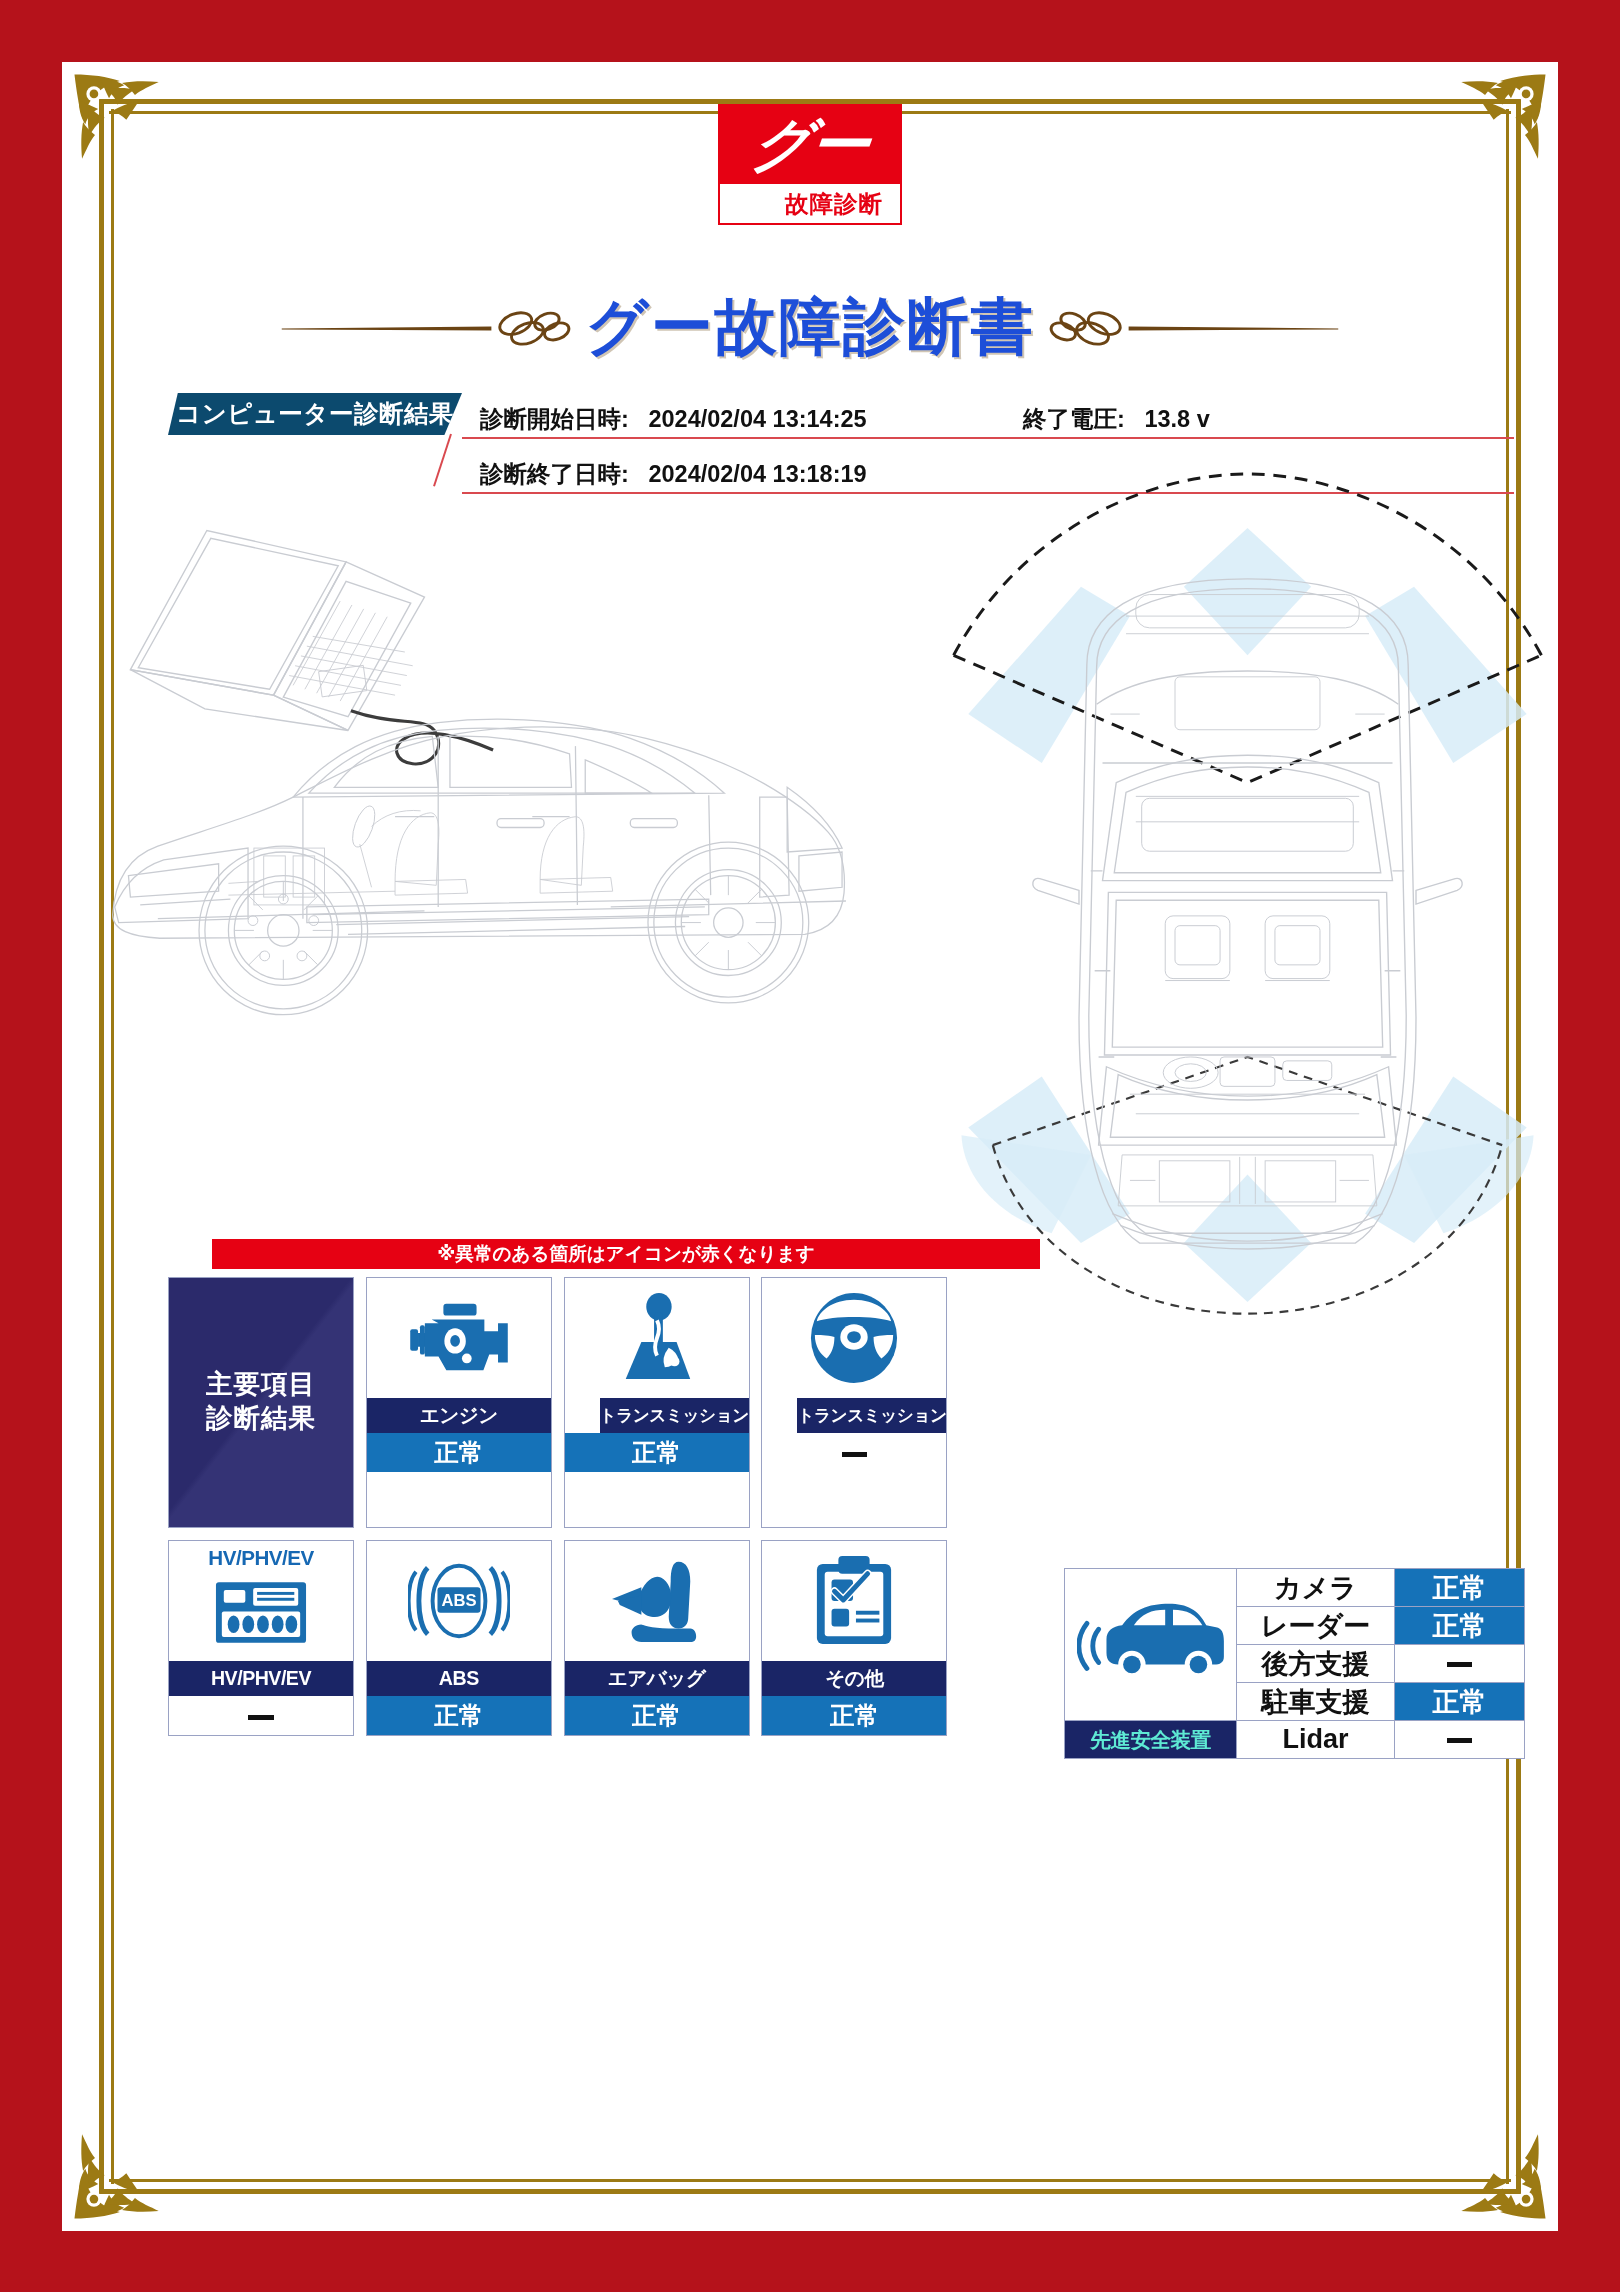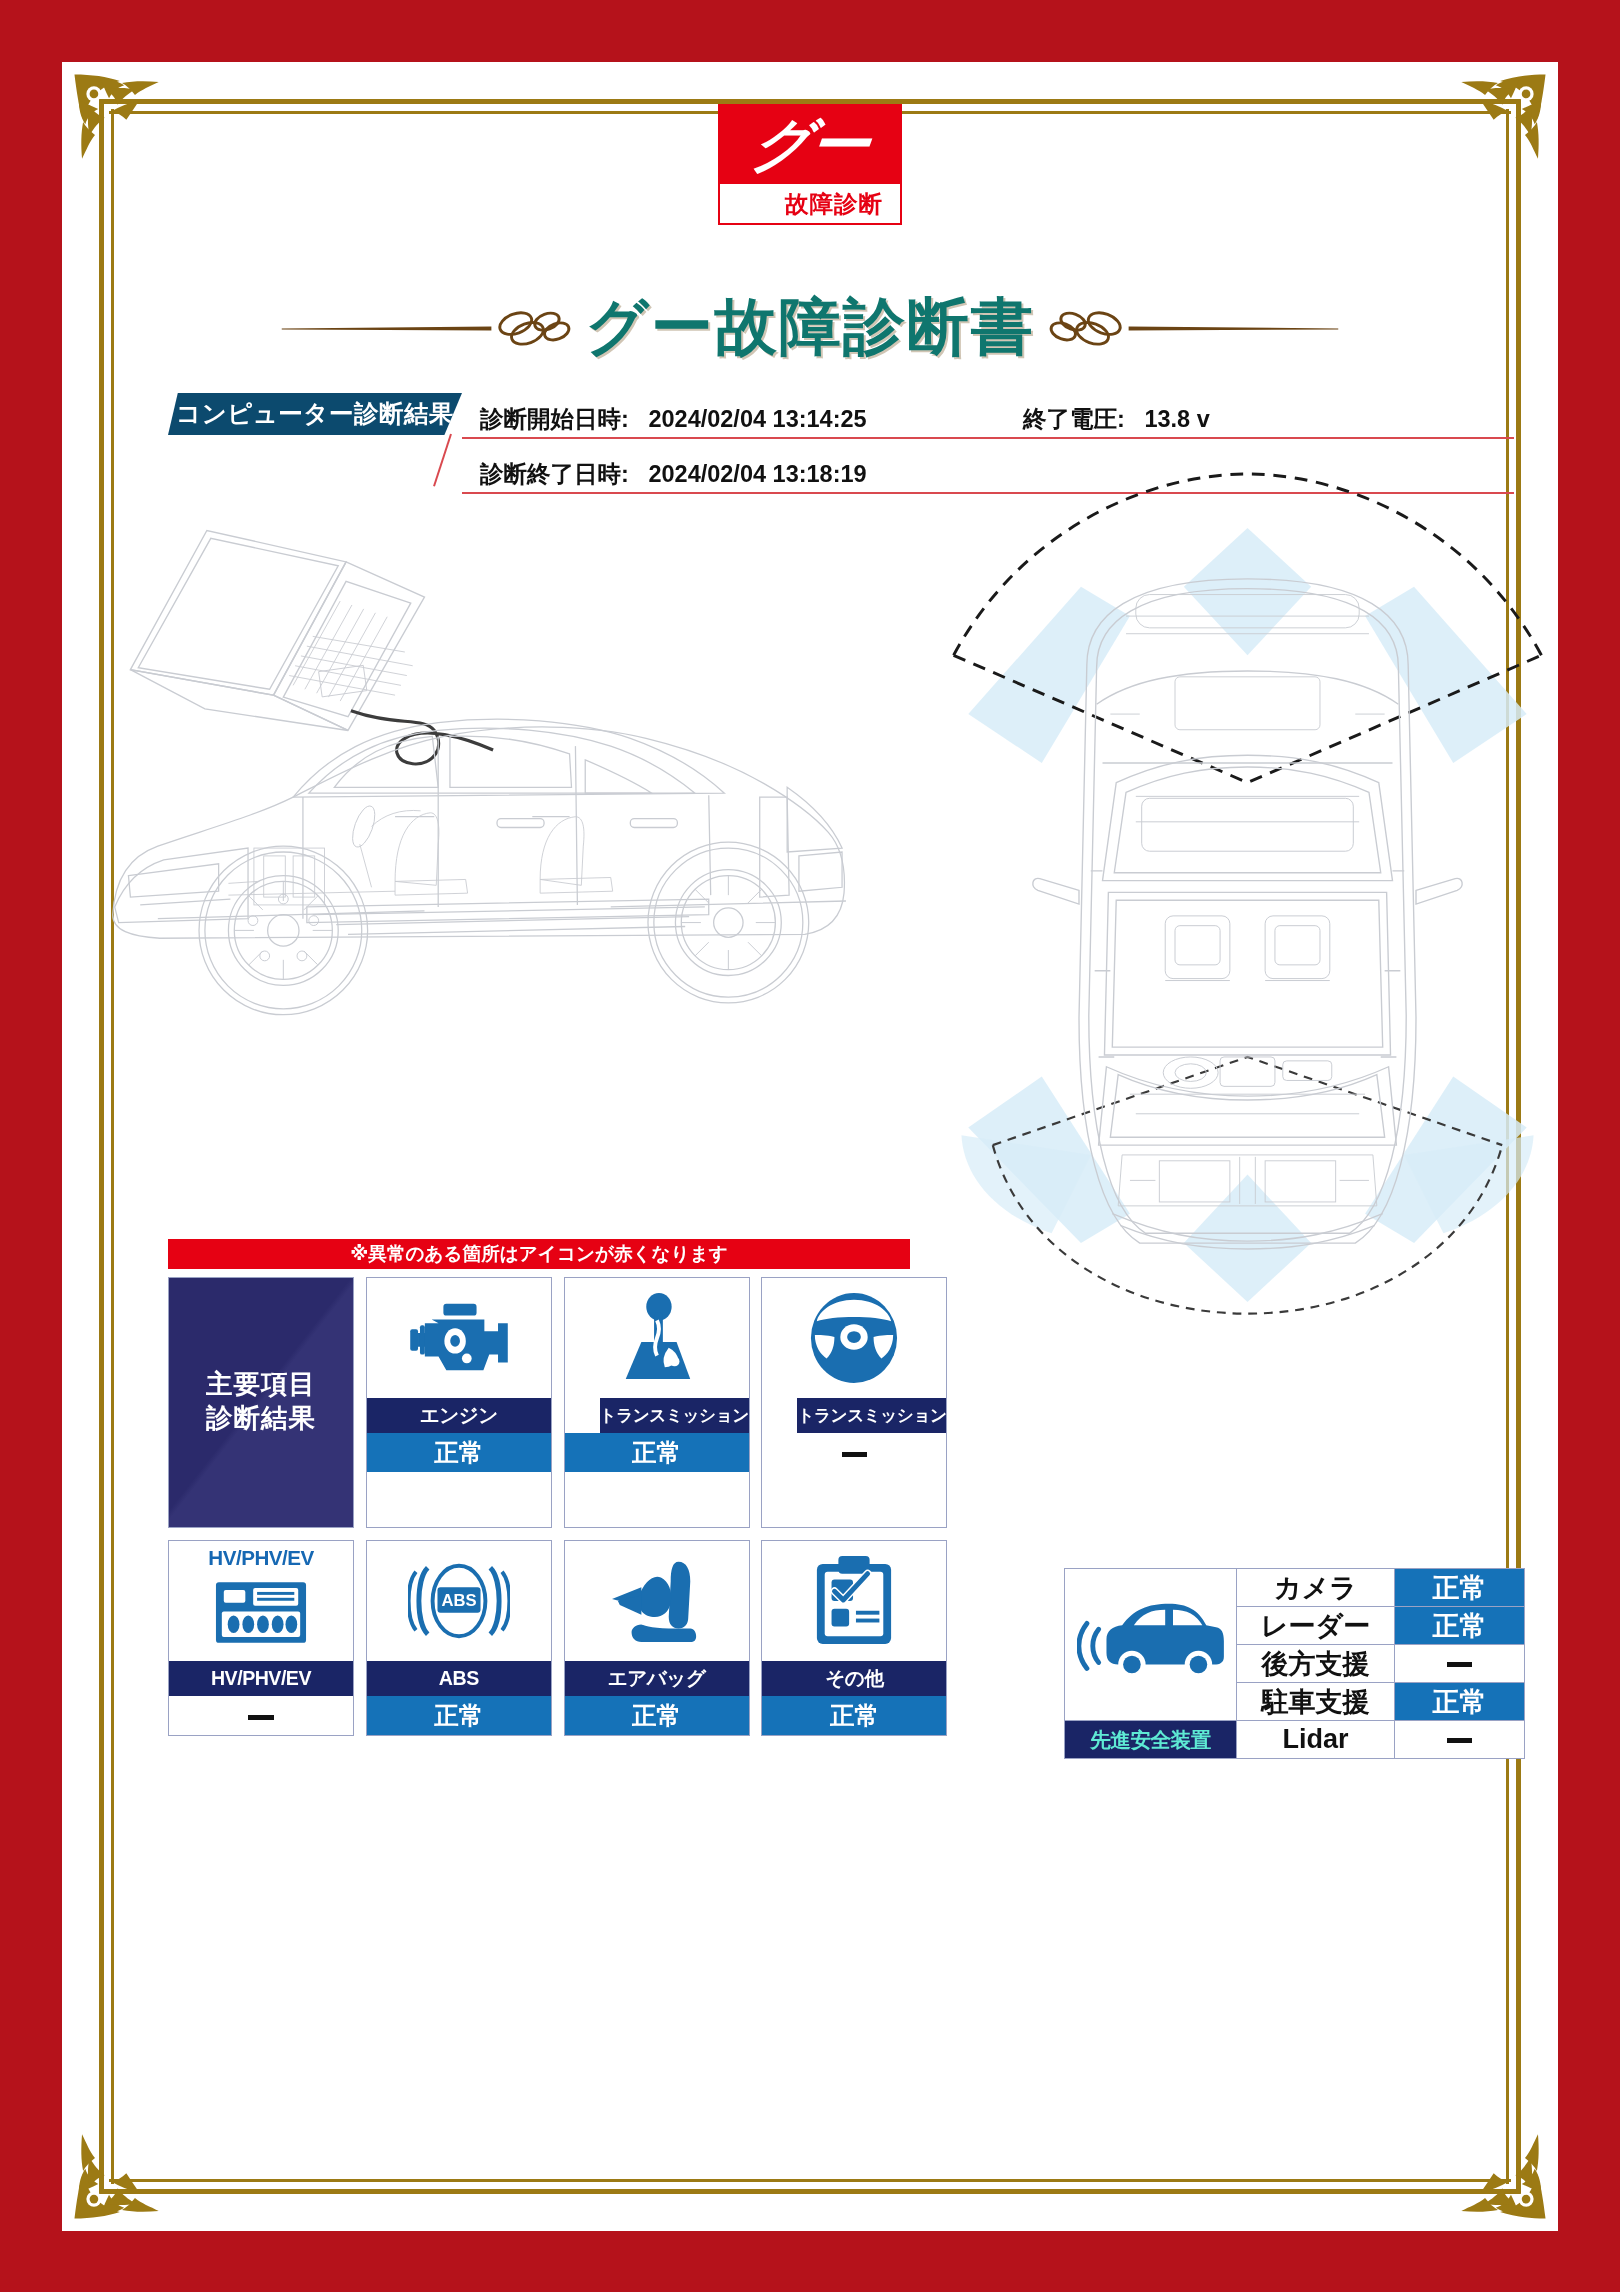--- a/index.html
+++ b/index.html
@@ -50,21 +50,21 @@
   }
   #logo .sub span{color:#e60113;font-weight:bold;font-size:23.5px;letter-spacing:1px;}
 
   
   #title-row{
     position:absolute;left:0;right:0;top:222px;height:86px;
     display:flex;align-items:center;justify-content:center;gap:9.8px;
   }
   #title-row .rule{flex:0 0 auto;}
   #title-row .maintitle{
-    color:#0f766e;font-weight:bold;font-size:62px;letter-spacing:2px;
+    color:#1d4ed8;font-weight:bold;font-size:62px;letter-spacing:2px;
     white-space:nowrap;line-height:1;
     text-shadow:2px 2px 0 rgba(120,90,40,.35);
   }
 
   
   #diag{position:absolute;left:106px;right:44px;top:327px;height:108px;}
   #diag .banner{
     position:absolute;left:0;top:3.9px;width:294px;height:42px;
     background:#0c4a6e;
     clip-path:polygon(9.8px 0,100% 0,calc(100% - 17.6px) 100%,0 100%);
@@ -87,21 +87,22 @@
   
   #illus{position:absolute;left:0;right:0;top:441px;height:833px;}
   #sideview{position:absolute;left:39px;top:0px;width:843px;height:549px;}
   #topview{position:absolute;left:872px;top:-34px;width:627px;height:882px;}
 
   
   #results{position:absolute;left:106px;top:1177px;width:784px;}
   #results .note{
     background:#e60113;color:#fff;text-align:center;
     font-size:18.6px;font-weight:bold;height:30px;line-height:30px;letter-spacing:0;
-    width:742px;
+    width:828px;
+    margin-left:44px;
   }
   .grid-row{display:flex;gap:11.8px;margin-top:7.8px;}
   .grid-row.r2{margin-top:11.8px;}
   .main-panel{
     width:184px;height:249px;
     background:linear-gradient(128deg,#2b2a6b 0%,#2b2a6b 48%,#343375 50%,#343375 100%);
     border:1px solid #9aa2c4;
     display:flex;align-items:center;justify-content:center;
     color:#fff;font-weight:bold;font-size:26.5px;line-height:1.28;text-align:center;
     letter-spacing:1px;

